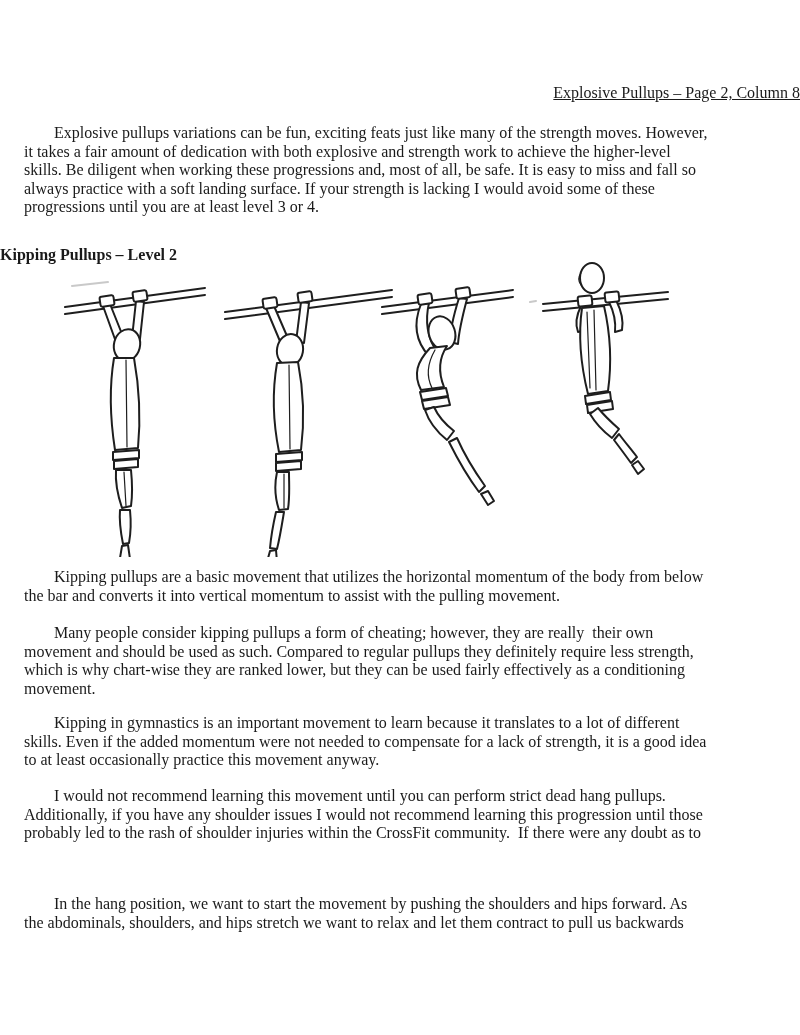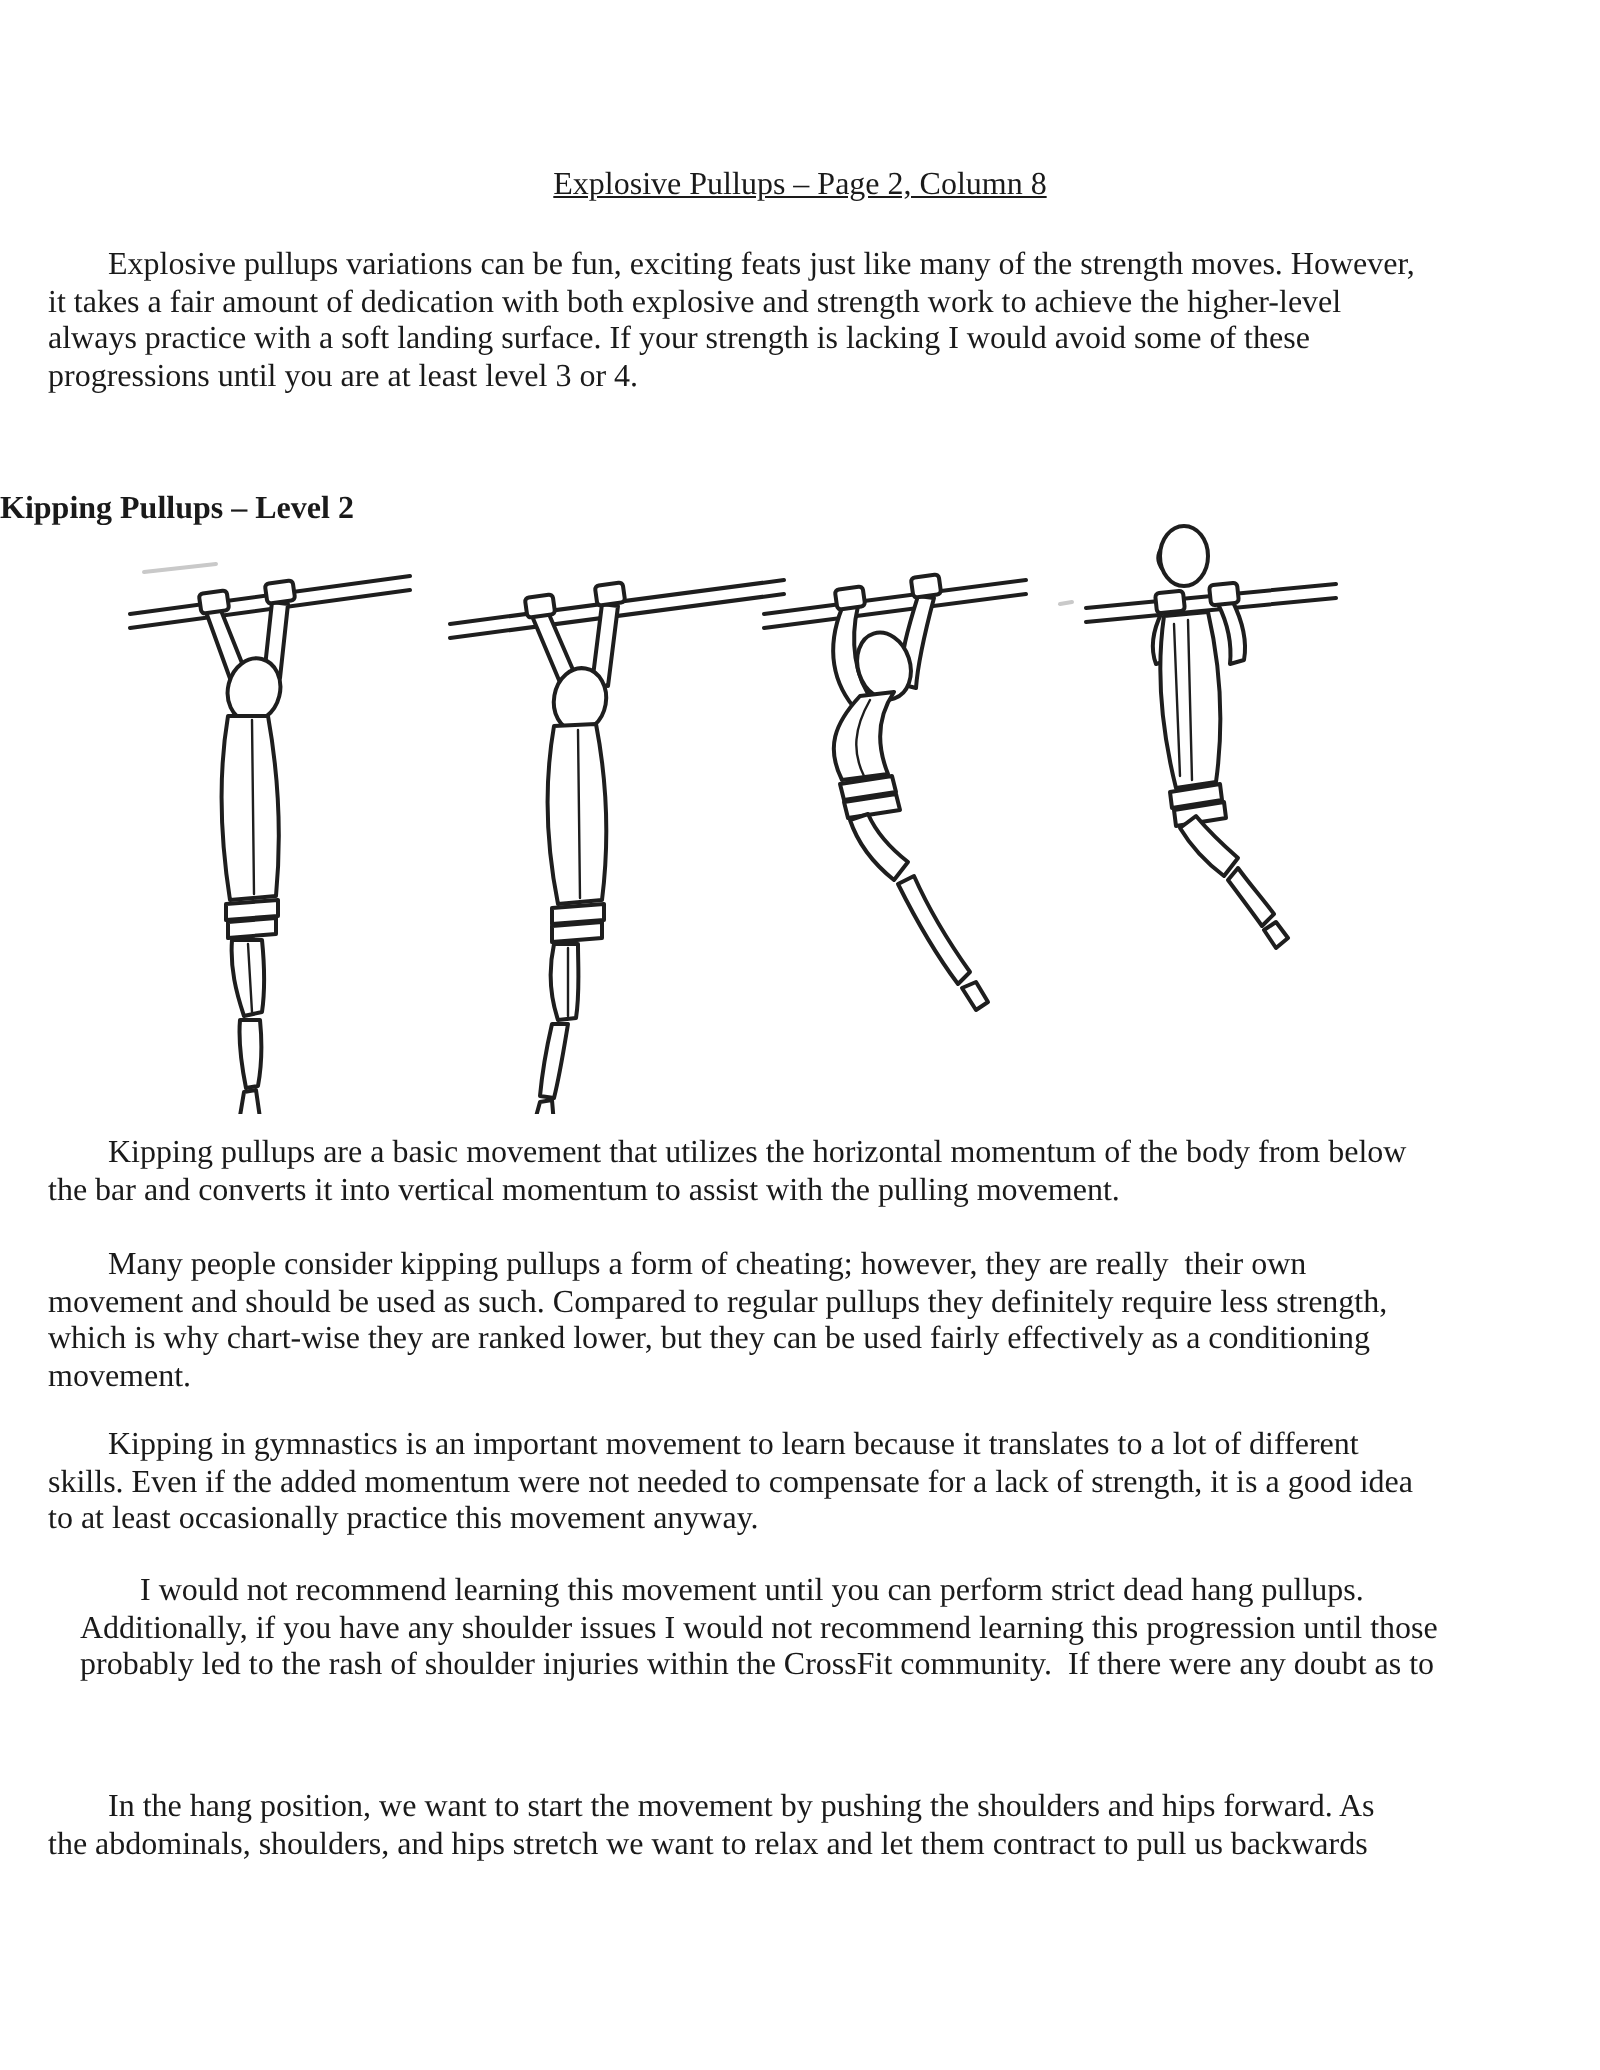--- a/index.html
+++ b/index.html
@@ -7,60 +7,61 @@
     width:800px; height:1035px;
     background:#ffffff;
     font-family:"Liberation Serif", serif;
     color:#1a1a1a;
     position:relative;
     overflow:hidden;
   }
   .abs { position:absolute; }
   .doc-title {
     top:84px; left:0; width:800px;
-    text-align:center;
+    text-align:right;
     font-size:16px;
   }
   .doc-title span { text-decoration:underline; }
   .section-heading {
     top:246px; left:0; width:752px;
     text-align:left;
     font-weight:bold;
     font-size:16px;
   }
   .para {
     left:24px;
     font-size:16px;
     line-height:18.5px;
   }
   .para .line { white-space:pre; }
   .para .indent { padding-left:30px; }
   #p0 { top:124px; }
   #p1 { top:568px; }
   #p2 { top:624px; }
   #p3 { top:714px; }
-  #p4 { top:787px;margin-left:16px; }
+  #p4 { top:787px; }
   #p5 { top:895px; }
   .illustration {
     top:262px; left:30px;
     width:720px; height:295px;
   }
   .figure-line   { stroke:#1e1e1e; stroke-width:2; fill:none; stroke-linecap:round; stroke-linejoin:round; }
   .figure-shape  { stroke:#1e1e1e; stroke-width:2; fill:#ffffff; stroke-linecap:round; stroke-linejoin:round; }
   .figure-seam   { stroke:#1e1e1e; stroke-width:1.2; fill:none; stroke-linecap:round; }
   .figure-faint  { stroke:#c9c9c9; stroke-width:2; fill:none; stroke-linecap:round; }
 </style>
 </head>
 <body>
 
 <div class="abs doc-title"><span>Explosive Pullups – Page 2, Column 8</span></div>
 
 <div class="abs para" id="p0">
     <div class="line indent">Explosive pullups variations can be fun, exciting feats just like many of the strength moves. However,</div>
     <div class="line">it takes a fair amount of dedication with both explosive and strength work to achieve the higher-level</div>
+    <div class="line">skills. Be diligent when working these progressions and, most of all, be safe. It is easy to miss and fall so</div>
     <div class="line">always practice with a soft landing surface. If your strength is lacking I would avoid some of these</div>
     <div class="line">progressions until you are at least level 3 or 4.</div>
   </div>
 
 <div class="abs section-heading">Kipping Pullups – Level 2</div>
 
 <svg class="abs illustration" viewBox="0 0 720 295" xmlns="http://www.w3.org/2000/svg">
 
   <g>
     <path class="figure-faint" d="M42,24 L78,20"></path>

